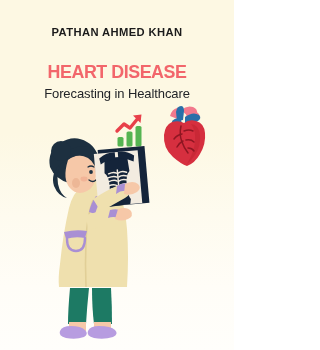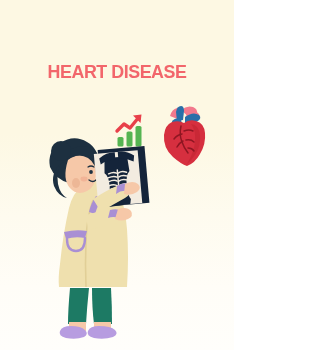--- a/index.html
+++ b/index.html
@@ -226,15 +226,17 @@
       <path d="M86 215
                q14 -4 26 -6
                q9 -2 11 5
                q2 7 -6 9
                q-15 3 -29 7 Z" fill="#efe0ae"></path>
       <path d="M110 210 q7 -2 12 1 l-3 7 q-6 -2 -11 0 Z" fill="#a98fd4"></path>
       <path d="M118 209 q9 -3 13 2 q3 5 -3 8 q-7 3 -13 0 Z" fill="#f6c8a8"></path>
     </g>
   </svg>
 
+  <div class="author">PATHAN AHMED KHAN</div>
   <div class="title">HEART DISEASE</div>
+  <div class="subtitle">Forecasting in Healthcare</div>
 
 </div>
 
 </body></html>

